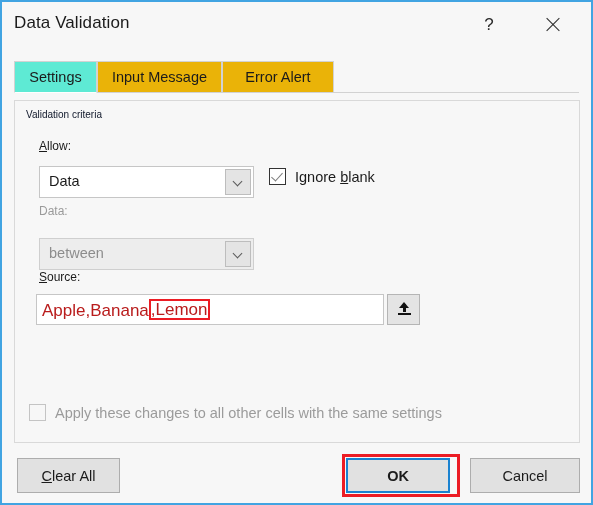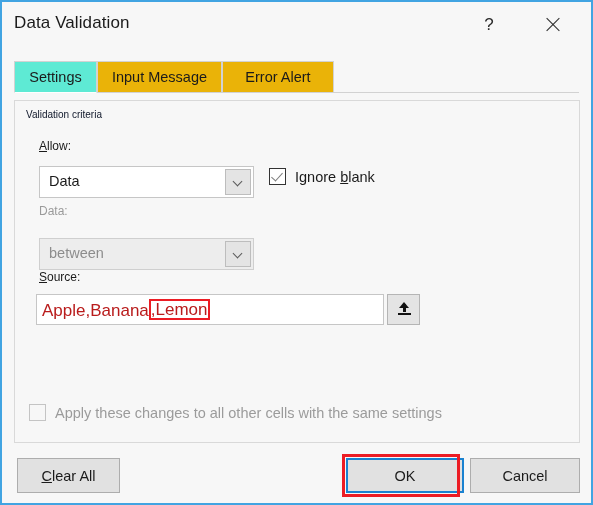--- a/index.html
+++ b/index.html
@@ -330,21 +330,21 @@
     color: #1b1b1b;
     display: flex;
     align-items: center;
     justify-content: center;
     font-family: "Liberation Sans", sans-serif;
     padding: 0;
     cursor: default;
     white-space: nowrap;
   }
   .btn-clear  { left: 15px;  top: 456px; width: 103px; }
-  .btn-ok     { left: 344px; top: 456px; width: 118px; border: 2px solid #1a82d0; }
+  .btn-ok     { left: 344px; top: 456px; width: 104px; border: 2px solid #1a82d0; font-weight: bold; }
   .btn-cancel { left: 468px; top: 456px; width: 110px; }
 
   .annot-ok {
     position: absolute;
     left: 340px;
     top: 452px;
     width: 118px;
     height: 43px;
     box-sizing: border-box;
     border: 3px solid #ec1c24;

